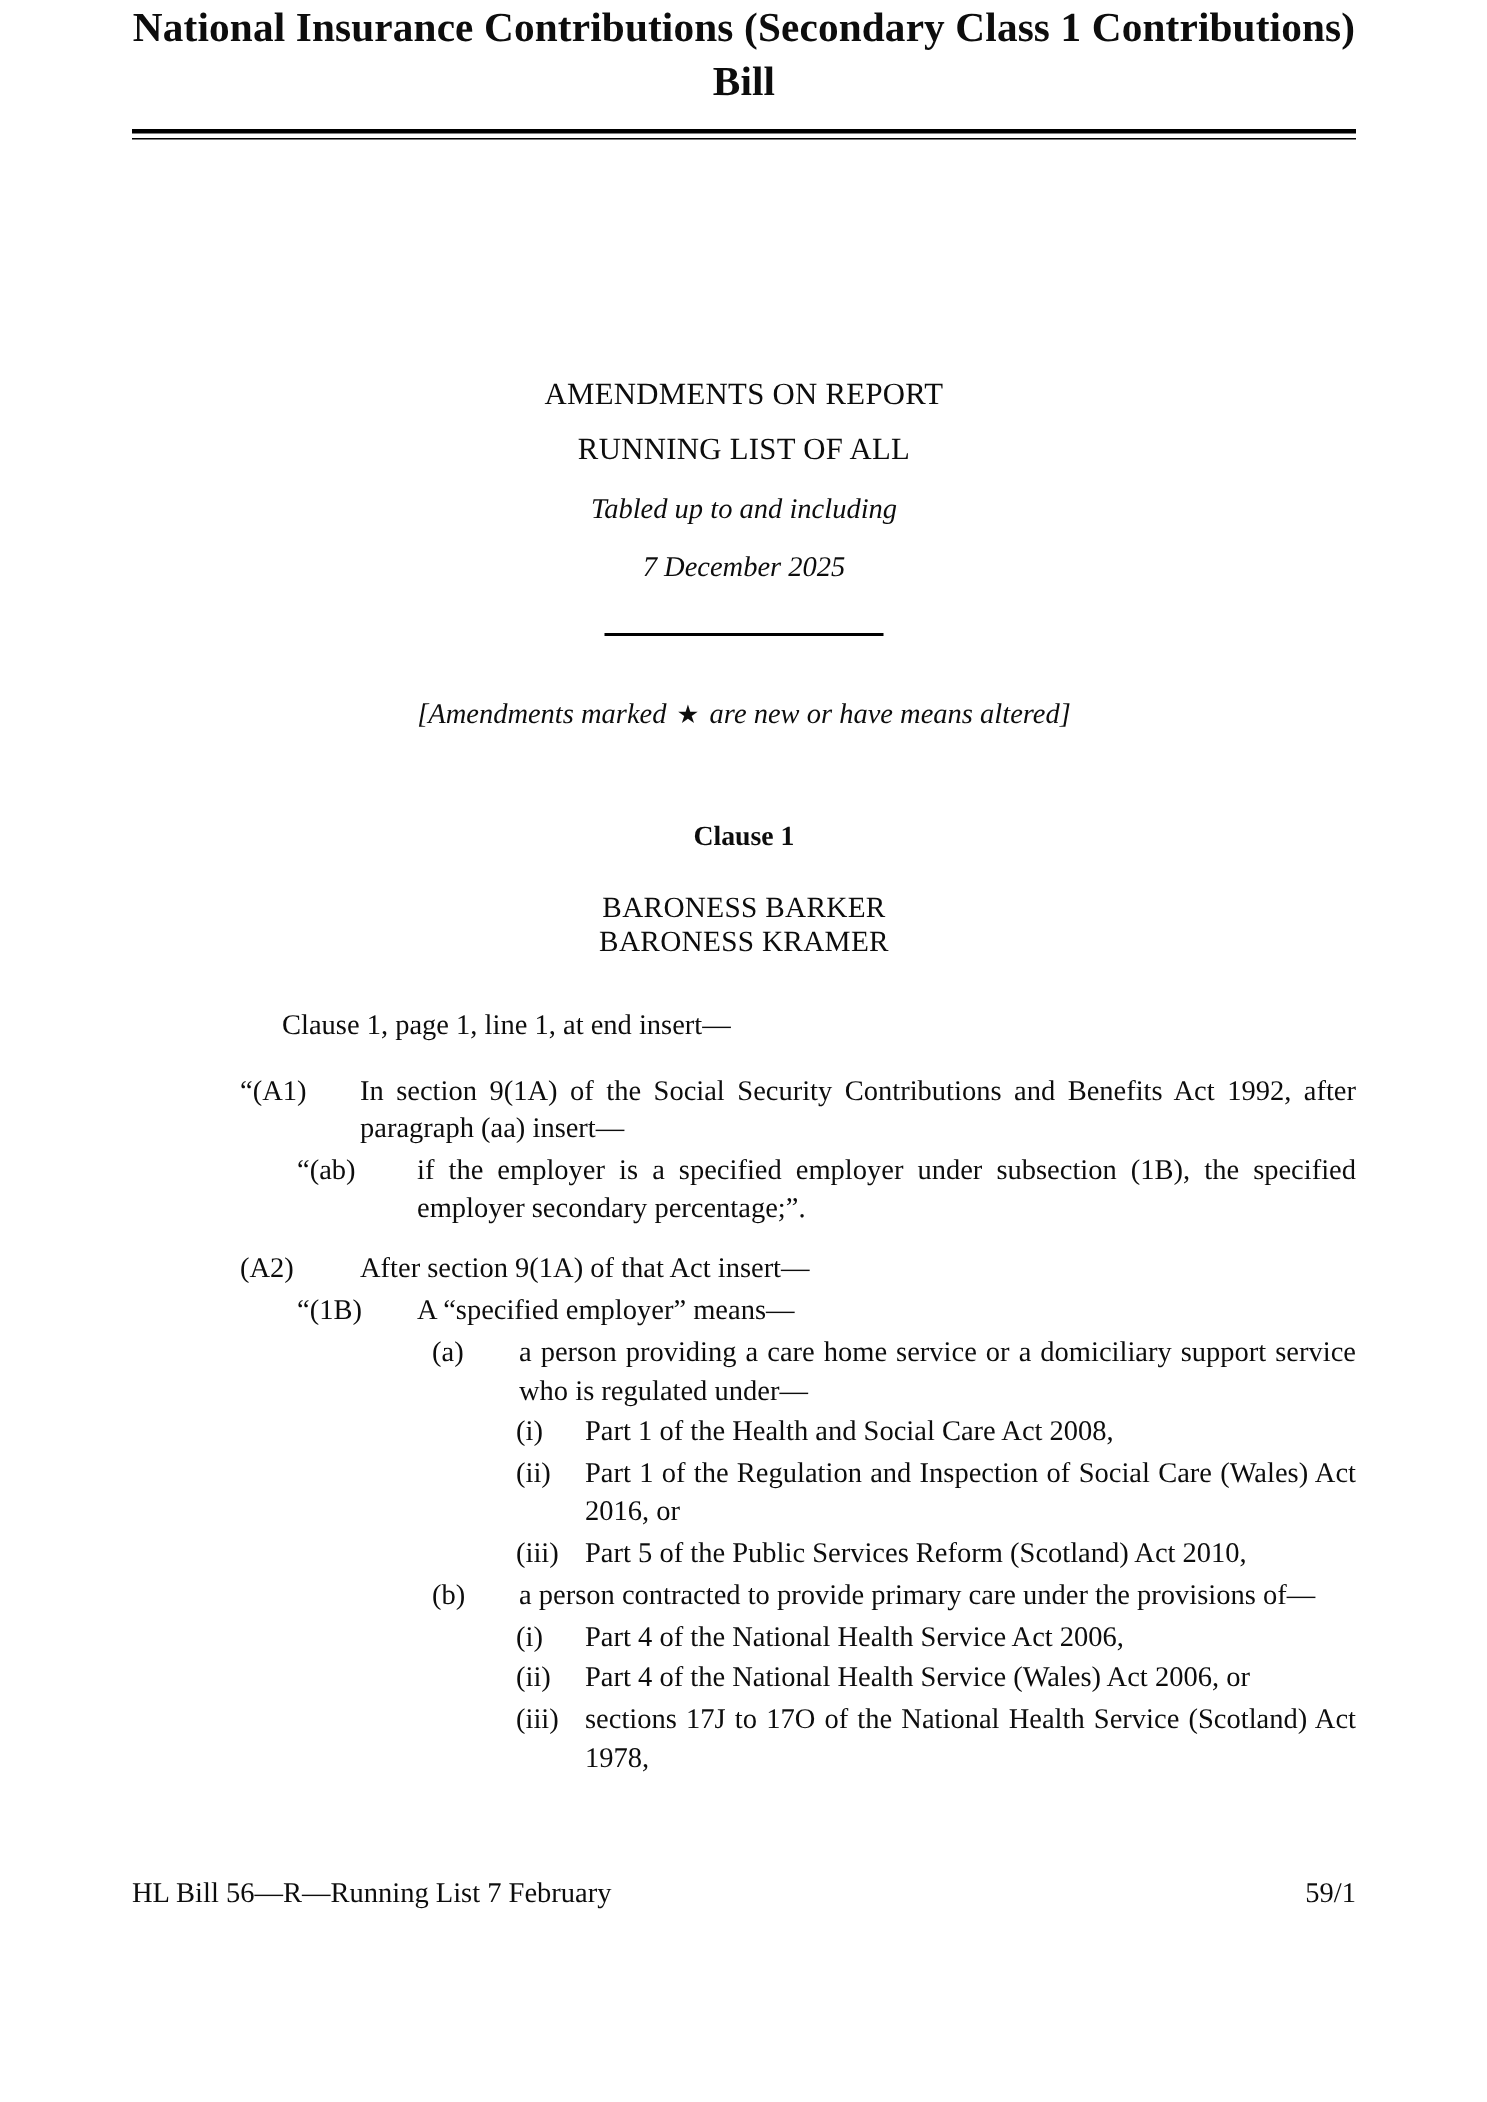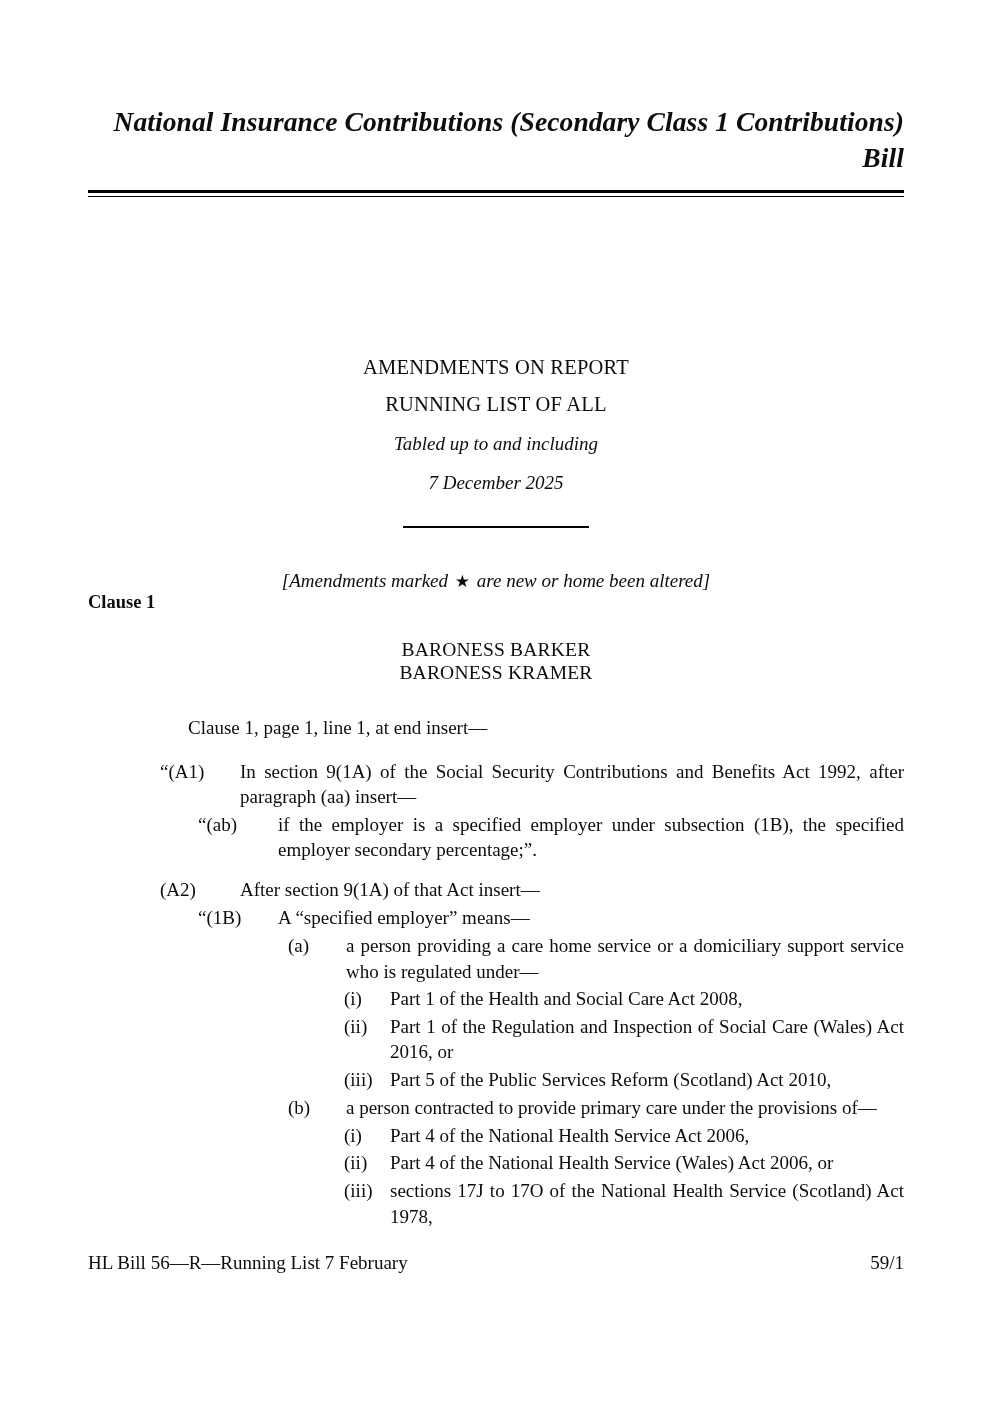--- a/index.html
+++ b/index.html
@@ -19,27 +19,25 @@
     position: absolute;
     left: 88px;
     top: 0;
     width: 816px;
     height: 1401px;
   }
 
   
   .doc-title {
     margin: 0;
-    padding-top: 104px;
-    text-align: right;
+    text-align: center;
     font-size: 27.5px;
     font-weight: bold;
     line-height: 1.32;
     letter-spacing: 0.1px;
-    font-style: italic;
   }
   .title-rules {
     margin-top: 13px;
   }
   .rule-thick {
     height: 3px;
     background: #000;
     width: 100%;
   }
   .rule-thin {
@@ -82,22 +80,24 @@
     text-align: center;
   }
   .star-note .star {
     font-style: normal;
     font-size: 17px;
     padding: 0 2px;
   }
 
   
   .clause-heading {
+    text-align: center;
     font-size: 18.5px;
     font-weight: bold;
+    margin-top: 60px;
   }
   .sponsors {
     text-align: center;
     margin-top: 25px;
   }
   .sponsor {
     font-size: 19.5px;
     line-height: 1.22;
     letter-spacing: 0.2px;
   }
@@ -179,21 +179,21 @@
   <div class="header-block">
     <div class="header-line">AMENDMENTS ON REPORT</div>
     <div class="header-line">RUNNING LIST OF ALL</div>
     <div class="header-italic">Tabled up to and including</div>
     <div class="header-italic">7 December 2025</div>
 
     <div class="short-rule-wrap">
       <div class="short-rule"></div>
     </div>
 
-    <div class="star-note"><span>[</span><span>Amendments marked </span><span class="star">★</span><span> are new or home been altered</span><span>]</span></div>
+    <div class="star-note"><span>[</span><span>Amendments marked </span><span class="star">★</span><span> are new or have means altered</span><span>]</span></div>
   </div>
 
   <div class="clause-heading">Clause 1</div>
 
   <div class="sponsors">
     <div class="sponsor">BARONESS BARKER</div>
     <div class="sponsor">BARONESS KRAMER</div>
   </div>
 
   <div class="body-block">

